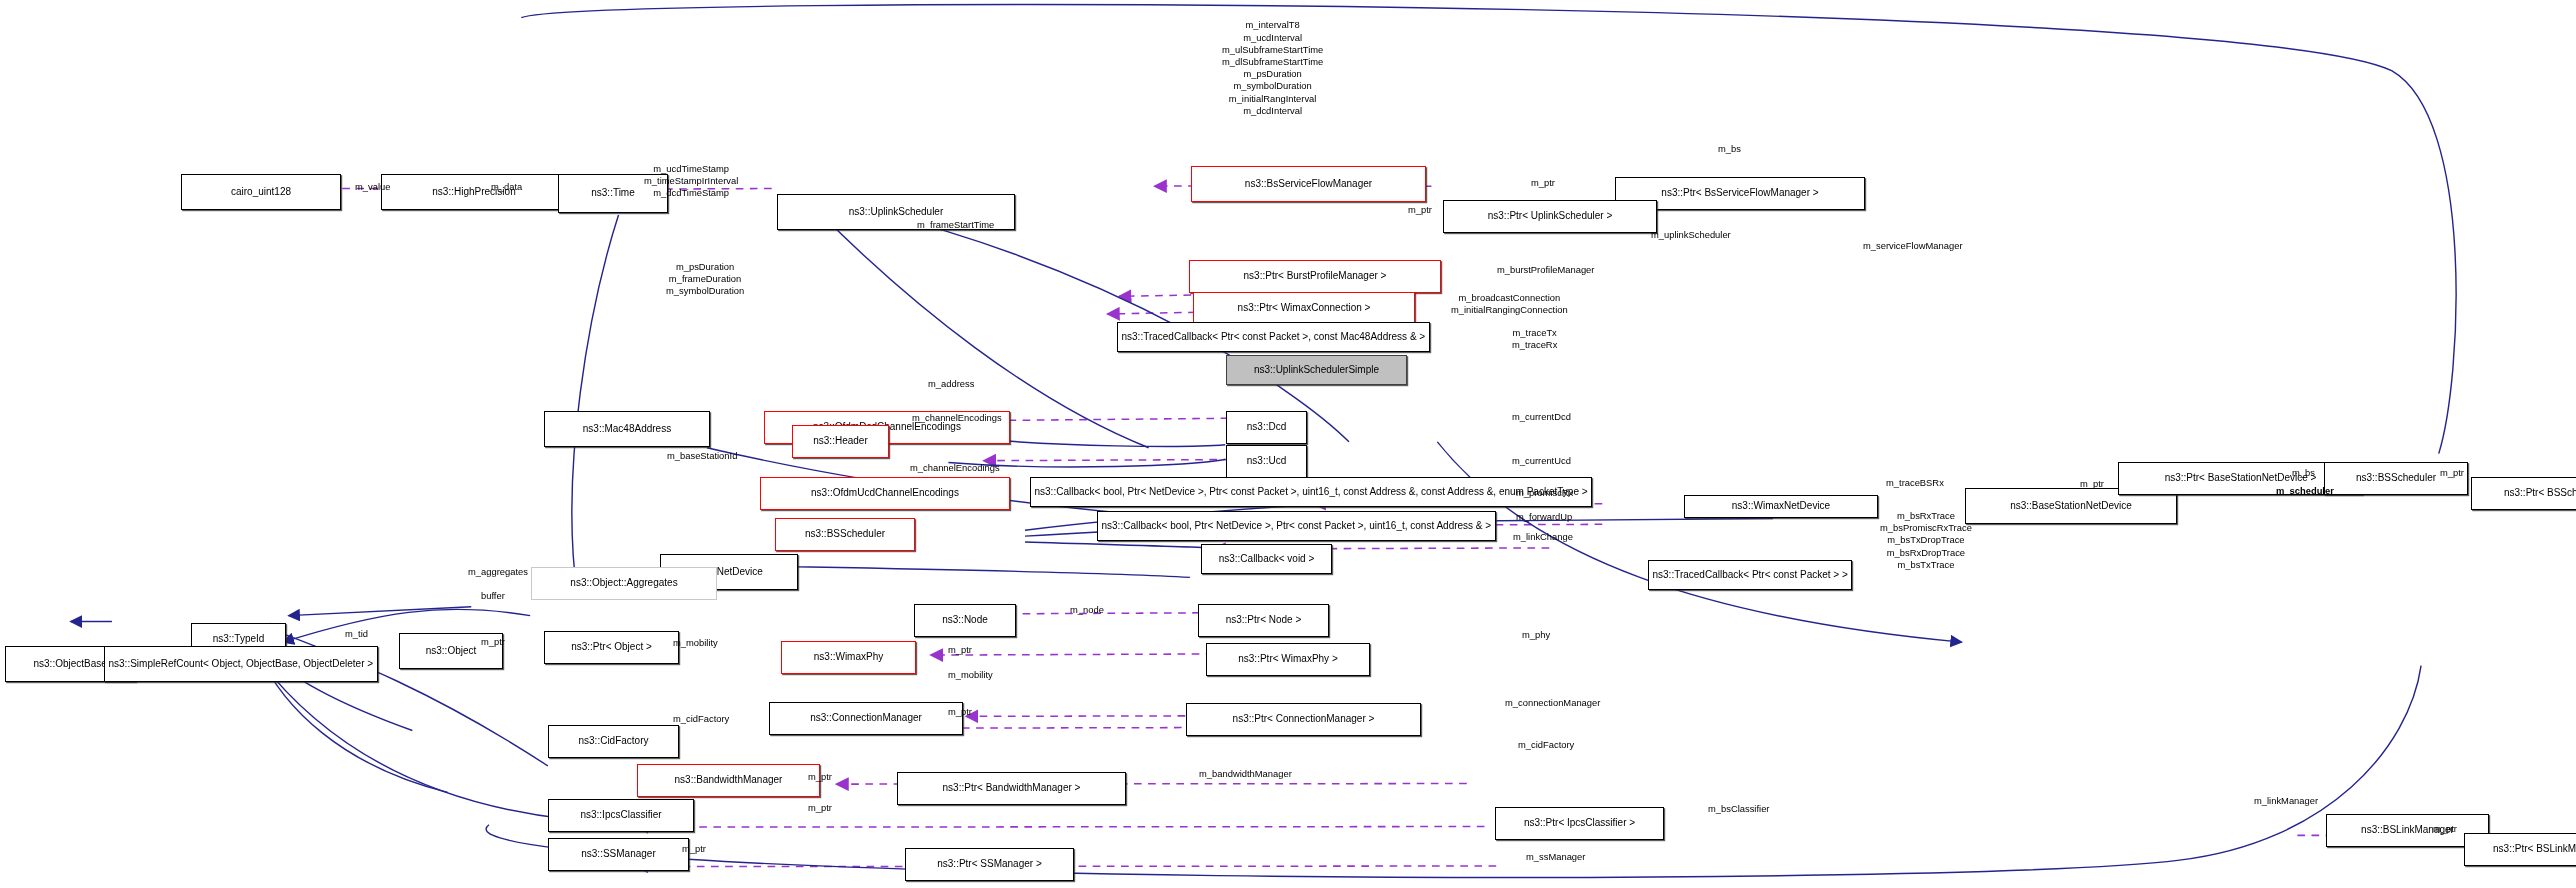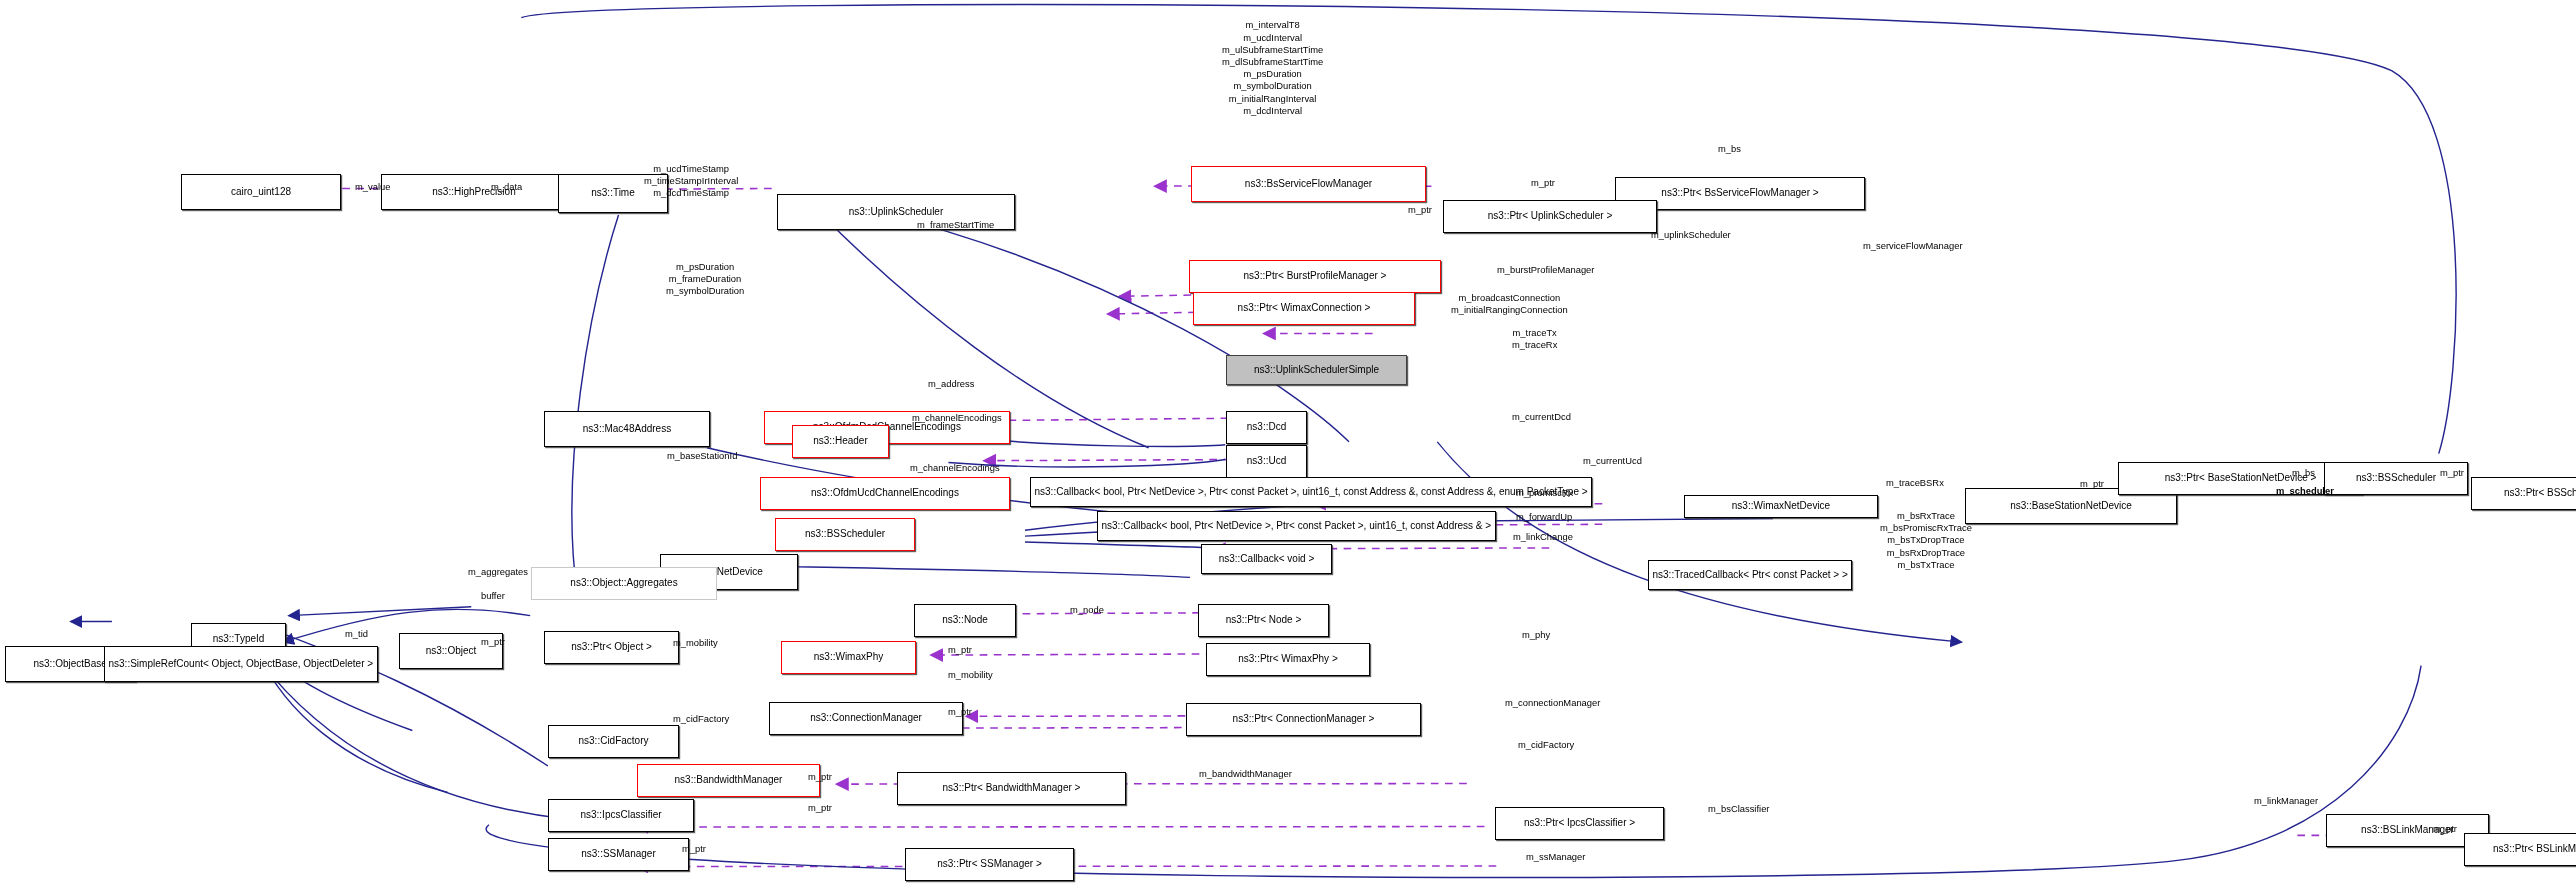--- a/index.html
+++ b/index.html
@@ -111,20 +111,21 @@
 
 <div class="node" style="left: 181px; top: 174px; min-width: 160px; height: 36px;">cairo_uint128</div>
     <div class="node" style="left: 381px; top: 174px; min-width: 186px; height: 36px;">ns3::HighPrecision</div>
     <div class="node" style="left: 558px; top: 174px; min-width: 110px; height: 39px;">ns3::Time</div>
     <div class="node" style="left: 777px; top: 194px; min-width: 238px; height: 36px;">ns3::UplinkScheduler</div>
     <div class="node red" style="left: 1191px; top: 166px; min-width: 235px; height: 36px;">ns3::BsServiceFlowManager</div>
     <div class="node" style="left: 1615px; top: 177px; min-width: 250px; height: 33px;">ns3::Ptr&lt; BsServiceFlowManager &gt;</div>
     <div class="node" style="left: 1443px; top: 200px; min-width: 214px; height: 33px;">ns3::Ptr&lt; UplinkScheduler &gt;</div>
     <div class="node red" style="left: 1189px; top: 260px; min-width: 252px; height: 33px;">ns3::Ptr&lt; BurstProfileManager &gt;</div>
     <div class="node red" style="left: 1193px; top: 292px; min-width: 222px; height: 33px;">ns3::Ptr&lt; WimaxConnection &gt;</div>
+    <div class="node" style="left: 1117px; top: 322px; min-width: 243px; height: 29.5px;">ns3::TracedCallback&lt; Ptr&lt; const Packet &gt;, const Mac48Address &amp; &gt;</div>
     <div class="node gray" style="left: 1226px; top: 355px; min-width: 181px; height: 29.5px;">ns3::UplinkSchedulerSimple</div>
     <div class="node" style="left: 544px; top: 411px; min-width: 166px; height: 36px;">ns3::Mac48Address</div>
     <div class="node red" style="left: 764px; top: 411px; min-width: 246px; height: 33px;">ns3::OfdmDcdChannelEncodings</div>
     <div class="node red" style="left: 792px; top: 425px; min-width: 97px; height: 33px;">ns3::Header</div>
     <div class="node red" style="left: 760px; top: 477px; min-width: 250px; height: 33px;">ns3::OfdmUcdChannelEncodings</div>
     <div class="node red" style="left: 775px; top: 518px; min-width: 140px; height: 33px;">ns3::BSScheduler</div>
     <div class="node" style="left: 1226px; top: 411px; min-width: 81px; height: 33px;">ns3::Dcd</div>
     <div class="node" style="left: 1226px; top: 445px; min-width: 81px; height: 33px;">ns3::Ucd</div>
     <div class="node" style="left: 1030px; top: 477px; min-width: 440px; height: 29.5px;">ns3::Callback&lt; bool, Ptr&lt; NetDevice &gt;, Ptr&lt; const Packet &gt;, uint16_t, const Address &amp;, const Address &amp;, enum PacketType &gt;</div>
     <div class="node" style="left: 1097px; top: 511px; min-width: 348px; height: 29.5px;">ns3::Callback&lt; bool, Ptr&lt; NetDevice &gt;, Ptr&lt; const Packet &gt;, uint16_t, const Address &amp; &gt;</div>
@@ -192,21 +193,21 @@
     </div>
     <div class="elabel multi" style="left: 1512px; top: 327px;">
       <div>m_traceTx</div>
       <div>m_traceRx</div>
     </div>
     <div class="elabel" style="left: 928px; top: 378px;">m_address</div>
     <div class="elabel" style="left: 667px; top: 450px;">m_baseStationId</div>
     <div class="elabel" style="left: 912px; top: 412px;">m_channelEncodings</div>
     <div class="elabel" style="left: 910px; top: 462px;">m_channelEncodings</div>
     <div class="elabel" style="left: 1512px; top: 411px;">m_currentDcd</div>
-    <div class="elabel" style="left: 1583px; top: 455px; text-align: center;">m_currentUcd</div>
+    <div class="elabel" style="left: 1512px; top: 455px; text-align: center;">m_currentUcd</div>
     <div class="elabel" style="left: 1516px; top: 487px;">m_promiscRx</div>
     <div class="elabel" style="left: 1516px; top: 511px;">m_forwardUp</div>
     <div class="elabel" style="left: 1513px; top: 531px;">m_linkChange</div>
     <div class="elabel" style="left: 1886px; top: 477px;">m_traceBSRx</div>
     <div class="elabel multi" style="left: 1880px; top: 510px;">
       <div>m_bsRxTrace</div>
       <div>m_bsPromiscRxTrace</div>
       <div>m_bsTxDropTrace</div>
       <div>m_bsRxDropTrace</div>
       <div>m_bsTxTrace</div>

